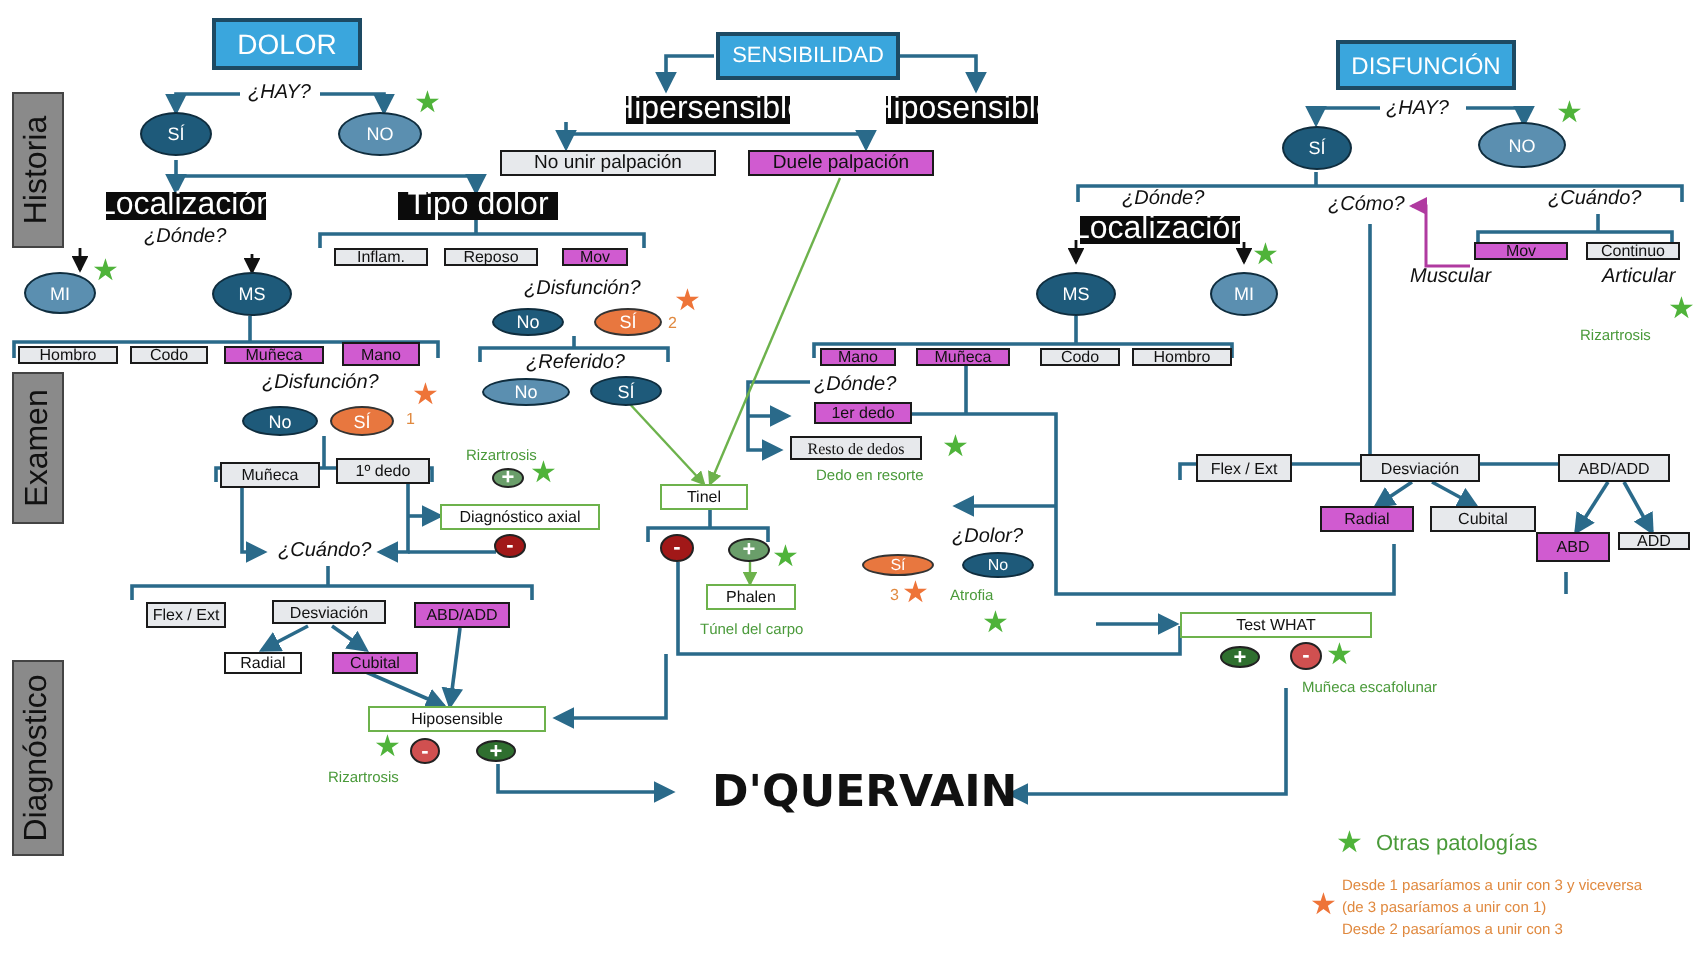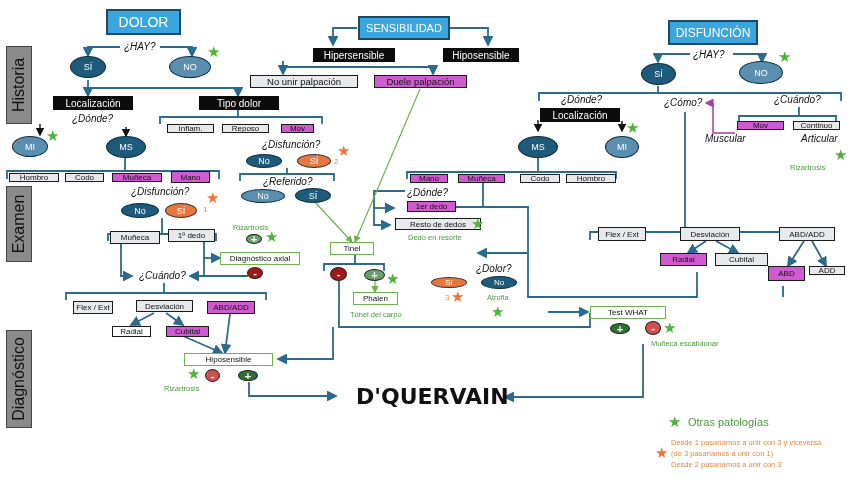--- a/index.html
+++ b/index.html
@@ -5,21 +5,21 @@
   html, body { margin:0; padding:0; background:#ffffff; }
   #canvas { position:relative; width:848px; height:477px; overflow:hidden; background:#fff;
             font-family:"Liberation Sans", sans-serif; color:#111; }
   #wires { position:absolute; left:0; top:0; width:848px; height:477px; pointer-events:none; }
   .abs { position:absolute; box-sizing:border-box; white-space:nowrap; }
   .side { background:#8a8a8a; border:1px solid #444; color:#111; font-size:16px;
           display:flex; align-items:center; justify-content:center; }
   .side span { transform:rotate(-90deg); display:block; }
   .title { background:#3aa6dd; border:2px solid #1d4a63; color:#fff; display:flex;
            align-items:center; justify-content:center; }
-  .blk { background:#0b0b0b; color:#fff; font-size:10px; display:flex; align-items:center; justify-content:center; }
+  .blk { background:#0b0b0b; color:#fff; font-size:16px; display:flex; align-items:center; justify-content:center; }
   .gry { background:#e7e9ec; border:1.5px solid #1a1a1a; font-size:8px; display:flex; align-items:center; justify-content:center; }
   .wht { background:#fff; border:1.5px solid #1a1a1a; font-size:8px; display:flex; align-items:center; justify-content:center; }
   .pnk { background:#d05bd0; border:1.5px solid #1a1a1a; font-size:8px; display:flex; align-items:center; justify-content:center; }
   .grn { background:#fff; border:1.5px solid #6db24c; font-size:8px; display:flex; align-items:center; justify-content:center; }
   .ov { border-radius:50%; display:flex; align-items:center; justify-content:center; color:#fff; font-size:9px; border:1.5px solid #0f2d3e; }
   .dk { background:#1e5a7a; }
   .lt { background:#5b8fb0; }
   .or { background:#e8773f; border-color:#333; }
   .q { font-style:italic; font-size:10px; color:#111; }
   .gtxt { color:#4a9a3a; font-size:7.5px; }
@@ -236,49 +236,49 @@
 <div class="abs blk" style="left:540px;top:108px;width:80px;height:14px;">Localización</div>
 <div class="abs ov dk" style="left:518px;top:136px;width:40px;height:22px;">MS</div>
 <div class="abs ov lt" style="left:605px;top:136px;width:34px;height:22px;">MI</div>
 <div class="abs star sg" style="left:626px;top:120px;">★</div>
 <div class="abs pnk" style="left:410px;top:174px;width:38px;height:9px;">Mano</div>
 <div class="abs pnk" style="left:458px;top:174px;width:47px;height:9px;">Muñeca</div>
 <div class="abs gry" style="left:520px;top:174px;width:40px;height:9px;">Codo</div>
 <div class="abs gry" style="left:566px;top:174px;width:50px;height:9px;">Hombro</div>
 <div class="abs q" style="left:407px;top:187px;">¿Dónde?</div>
 <div class="abs pnk" style="left:407px;top:201px;width:49px;height:11px;">1er dedo</div>
-<div class="abs gry" style="left:395px;top:218px;width:86px;height:12px;">Resto de dedos</div>
+<div class="abs gry" style="left:395px;top:218px;width:66px;height:12px;font-family:Liberation Serif, serif;">Resto de dedos</div>
 <div class="abs star sg" style="left:471px;top:216px;">★</div>
 <div class="abs gtxt" style="left:408px;top:233px;">Dedo en resorte</div>
 <div class="abs q" style="left:453px;top:263px;margin-left:23px;">¿Dolor?</div>
 <div class="abs ov or" style="left:431px;top:277px;width:36px;height:11px;font-size:8px;">Sí</div>
 <div class="abs ov dk" style="left:481px;top:276px;width:36px;height:13px;font-size:8px;">No</div>
 <div class="abs otxt" style="left:445px;top:293px;font-size:8px;">3</div>
 <div class="abs star so" style="left:451px;top:289px;">★</div>
-<div class="abs gtxt" style="left:487px;top:293px;">Atrofia</div>
+<div class="abs gtxt" style="left:475px;top:293px;">Atrofia</div>
 <div class="abs star sg" style="left:491px;top:304px;">★</div>
 
 <div class="abs q" style="left:664px;top:97px;">¿Cómo?</div>
 <div class="abs q" style="left:774px;top:94px;">¿Cuándo?</div>
 <div class="abs pnk" style="left:737px;top:121px;width:47px;height:9px;">Mov</div>
 <div class="abs gry" style="left:793px;top:121px;width:47px;height:9px;">Continuo</div>
 <div class="abs q" style="left:705px;top:133px;">Muscular</div>
 <div class="abs q" style="left:801px;top:133px;">Articular</div>
 <div class="abs star sg" style="left:834px;top:147px;">★</div>
 <div class="abs gtxt" style="left:790px;top:163px;">Rizartrosis</div>
 
 <div class="abs gry" style="left:598px;top:227px;width:48px;height:14px;">Flex / Ext</div>
 <div class="abs gry" style="left:680px;top:227px;width:60px;height:14px;">Desviación</div>
 <div class="abs gry" style="left:779px;top:227px;width:56px;height:14px;">ABD/ADD</div>
 <div class="abs pnk" style="left:660px;top:253px;width:47px;height:13px;">Radial</div>
 <div class="abs gry" style="left:715px;top:253px;width:53px;height:13px;">Cubital</div>
 <div class="abs pnk" style="left:768px;top:266px;width:37px;height:15px;">ABD</div>
 <div class="abs gry" style="left:809px;top:266px;width:36px;height:9px;">ADD</div>
 
-<div class="abs grn" style="left:590px;top:306px;width:76px;height:13px;">Test WHAT</div>
+<div class="abs grn" style="left:590px;top:306px;width:96px;height:13px;">Test WHAT</div>
 <div class="abs sign plusd" style="left:610px;top:323px;width:20px;height:11px;">+</div>
 <div class="abs sign minl" style="left:645px;top:321px;width:16px;height:14px;">-</div>
 <div class="abs star sg" style="left:663px;top:320px;">★</div>
 <div class="abs gtxt" style="left:651px;top:339px;">Muñeca escafolunar</div>
 
 <div class="abs dq" style="left:356px;top:384px;">D'QUERVAIN</div>
 
 <div class="abs star sg" style="left:668px;top:414px;">★</div>
 <div class="abs" style="left:688px;top:416px;font-size:11px;color:#4a9a3a;">Otras patologías</div>
 <div class="abs star so" style="left:655px;top:445px;">★</div>

